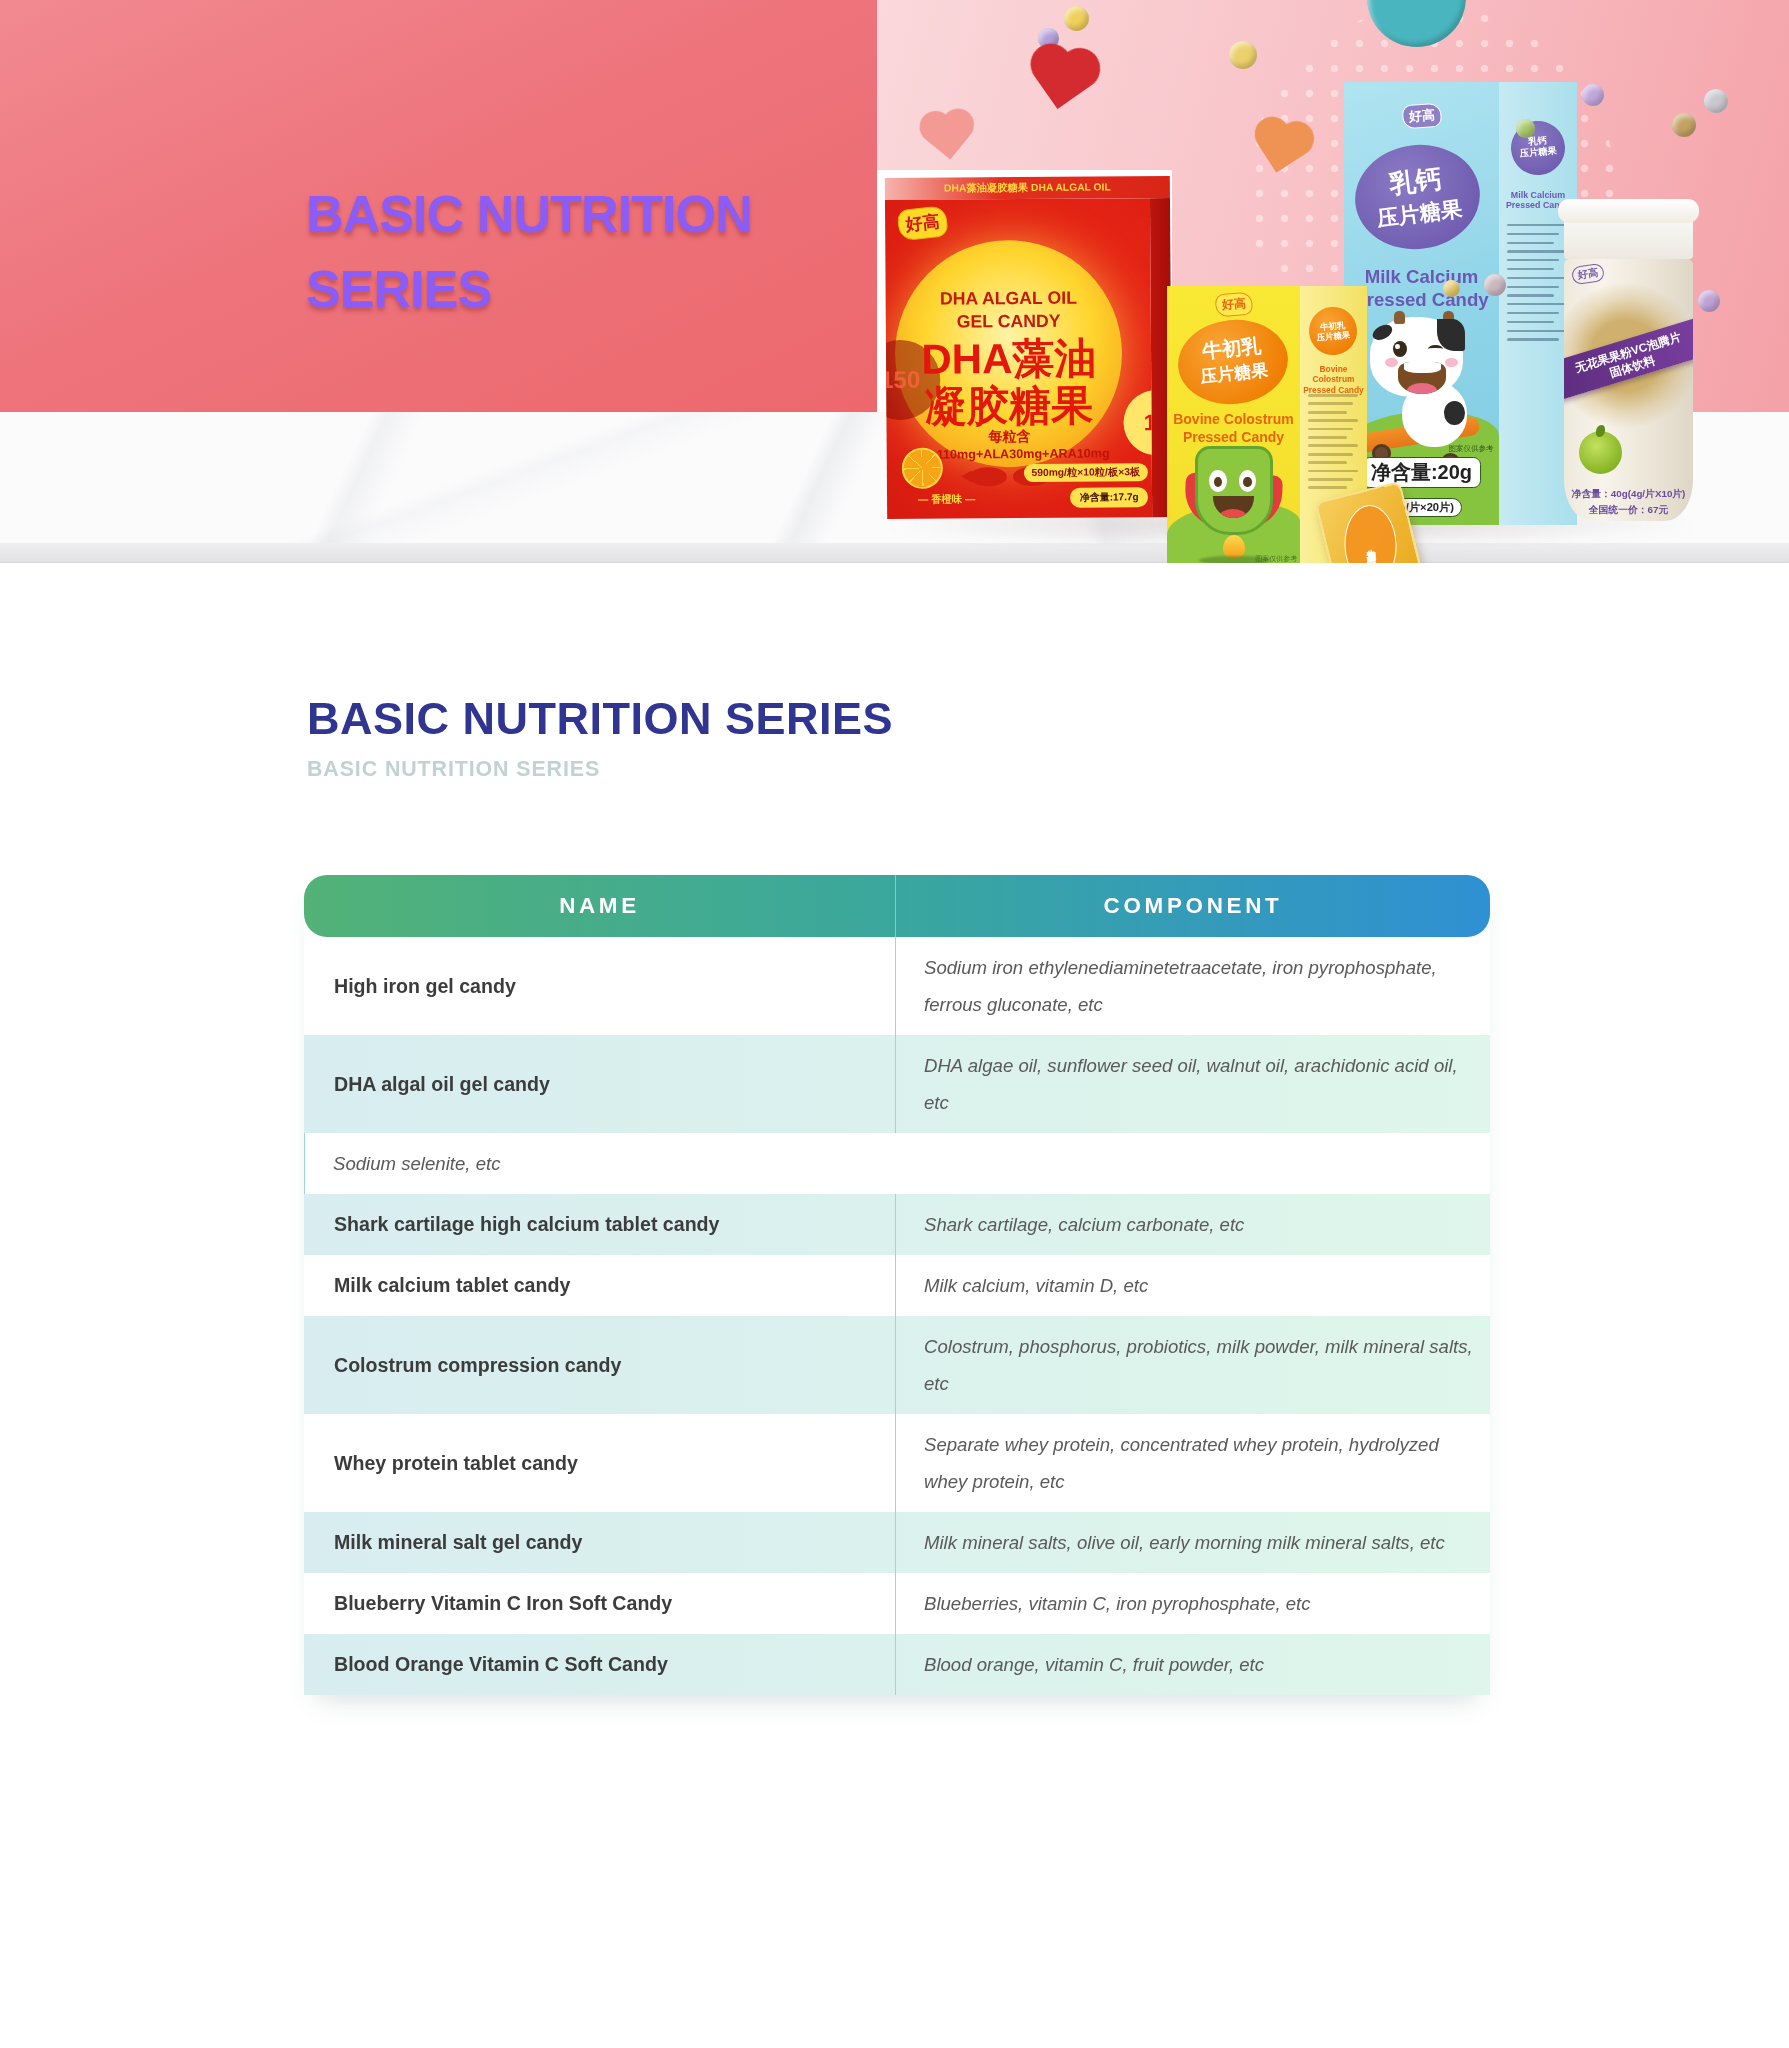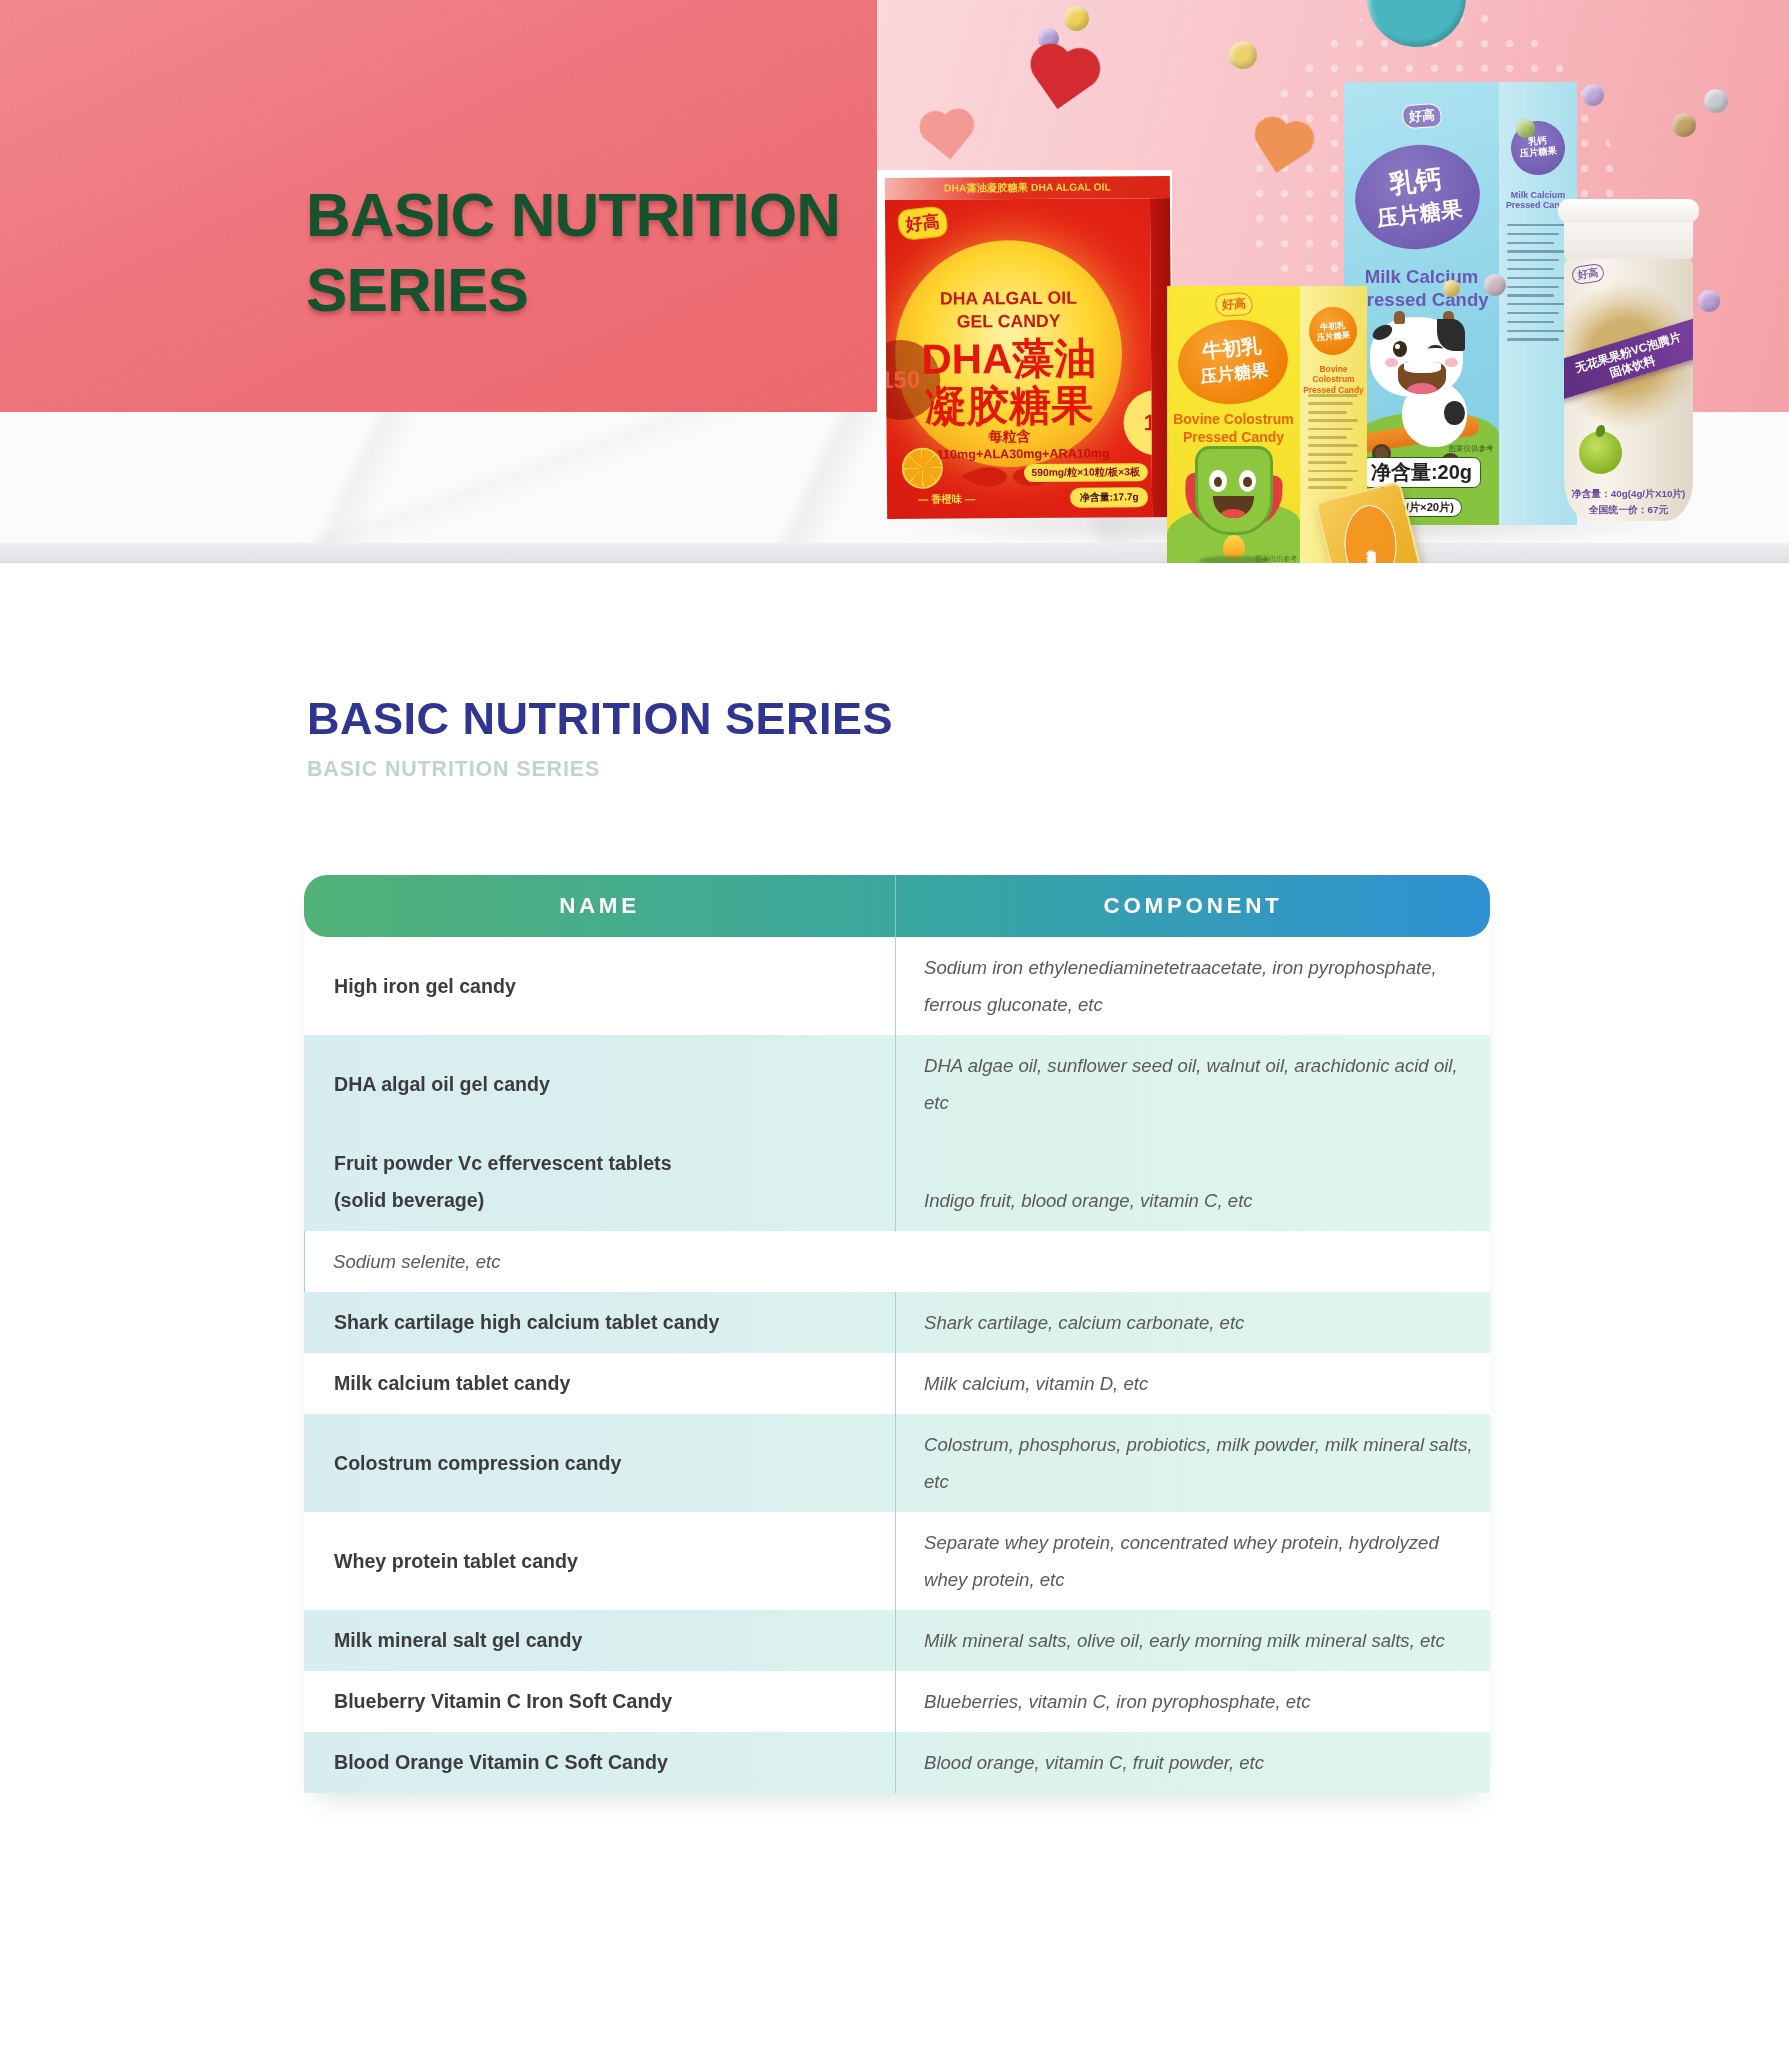--- a/index.html
+++ b/index.html
@@ -21,22 +21,22 @@
   .marble { position:absolute; left:0; top:412px; width:1790px; height:131px; background:#fbfbfc; }
   .marble::before { content:""; position:absolute; inset:0;
     background:
       linear-gradient(115deg, transparent 20%, rgba(150,155,170,.10) 21%, transparent 23%, transparent 45%, rgba(150,155,170,.13) 46%, transparent 48%),
       linear-gradient(80deg, transparent 60%, rgba(150,155,170,.10) 61%, transparent 64%),
       linear-gradient(160deg, transparent 30%, rgba(170,175,185,.08) 32%, transparent 36%); }
   .marble-edge { position:absolute; left:0; top:543px; width:1790px; height:20.5px;
     background:linear-gradient(180deg,#efeff2,#e0e0e4); }
   .marble-edge::after { content:""; position:absolute; left:0; right:0; bottom:0; height:1.9px; background:#d7d7db; }
 
-  .hero-title { position:absolute; left:306px; top:177px; z-index:8; color:#14532d;
-    font-size:62px; line-height:75px; font-weight:800; letter-spacing:-0.9px;
+  .hero-title { position:absolute; left:306px; top:177px; z-index:8; color:#8b5cf6;
+    font-size:52px; line-height:75px; font-weight:800; letter-spacing:-0.9px;
     text-shadow:0 3.7px 4.7px rgba(164,54,60,.5); }
 
   
   .bead, .ball { position:absolute; border-radius:50%;
     box-shadow:inset -2.8px -3.7px 5.6px rgba(0,0,0,.18), inset 2.8px 3.7px 5.6px rgba(255,255,255,.55); }
   .heart-wrap { position:absolute; }
   .heart { position:relative; transform:rotate(-45deg); filter:blur(0.6px); }
   .heart::before, .heart::after { content:""; position:absolute; width:100%; height:100%;
     background:inherit; border-radius:50%; }
   .heart::before { top:-50%; left:0; }
@@ -476,29 +476,20 @@
   <div class="trow tint">
     <div class="cell-name">
               <div>DHA algal oil gel candy</div>
             </div>
     <div class="cell-comp">
               <div>DHA algae oil, sunflower seed oil, walnut oil, arachidonic acid oil, etc</div>
             </div>
   </div>
 
 
-  <div class="trow tint">
-    <div class="cell-name">
-              <div>Fruit powder Vc effervescent tablets</div>
-              <div>(solid beverage)</div>
-            </div>
-    <div class="cell-comp">
-              <div>Indigo fruit, blood orange, vitamin C, etc</div>
-            </div>
-  </div>
 
   <div class="trow">
     <div class="cell-comp">
               <div>Sodium selenite, etc</div>
             </div>
   </div>
 
   <div class="trow tint">
     <div class="cell-name">
               <div>Shark cartilage high calcium tablet candy</div>

